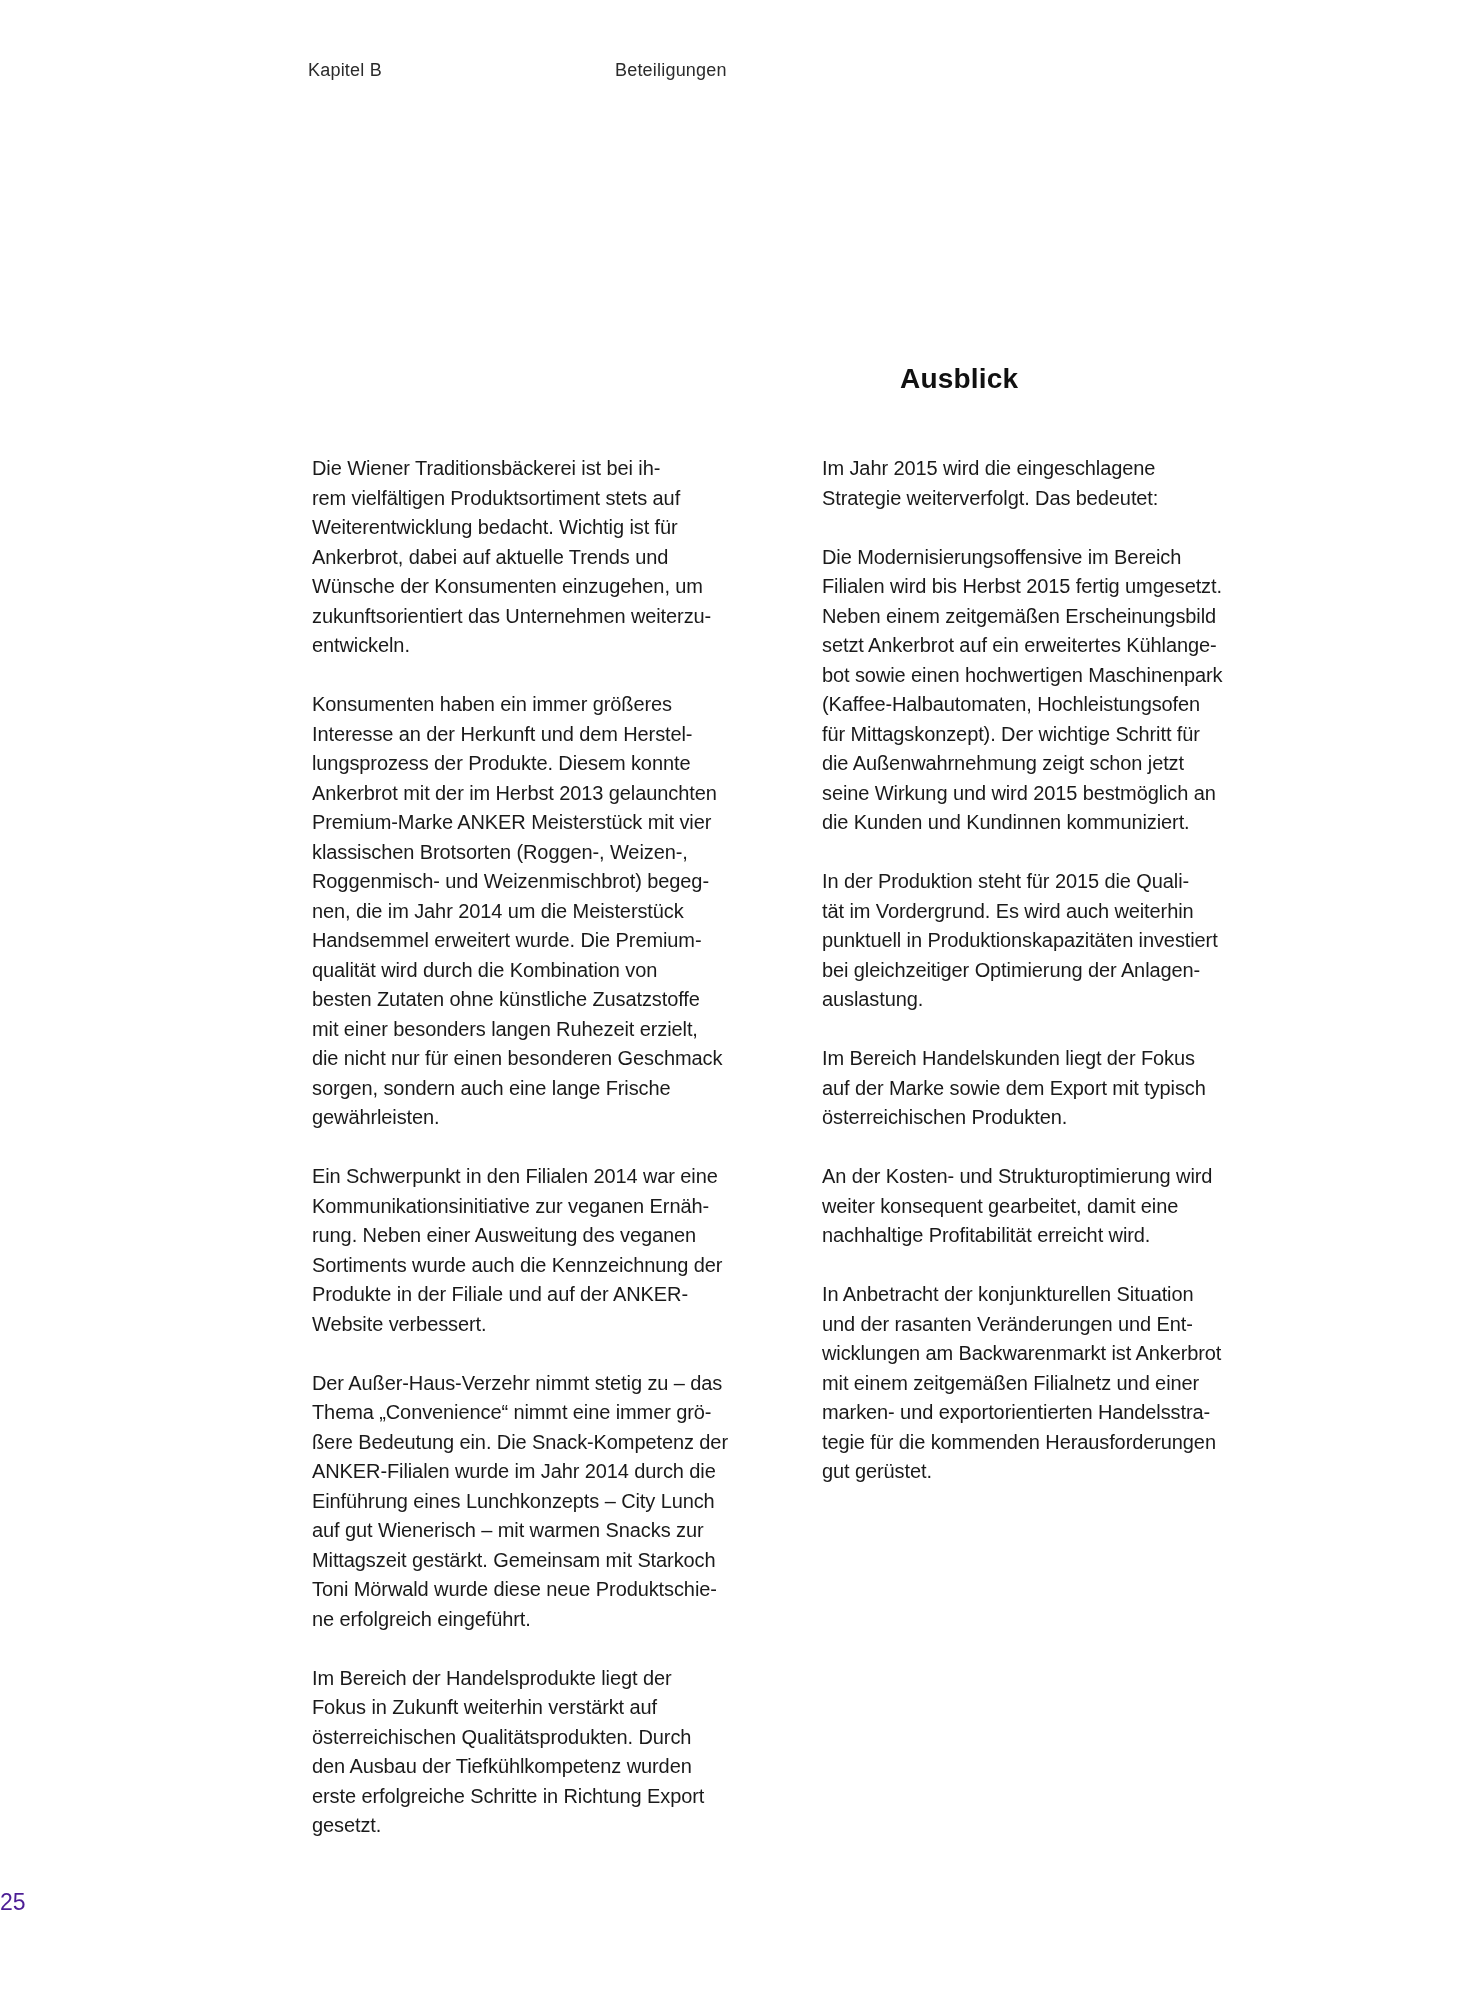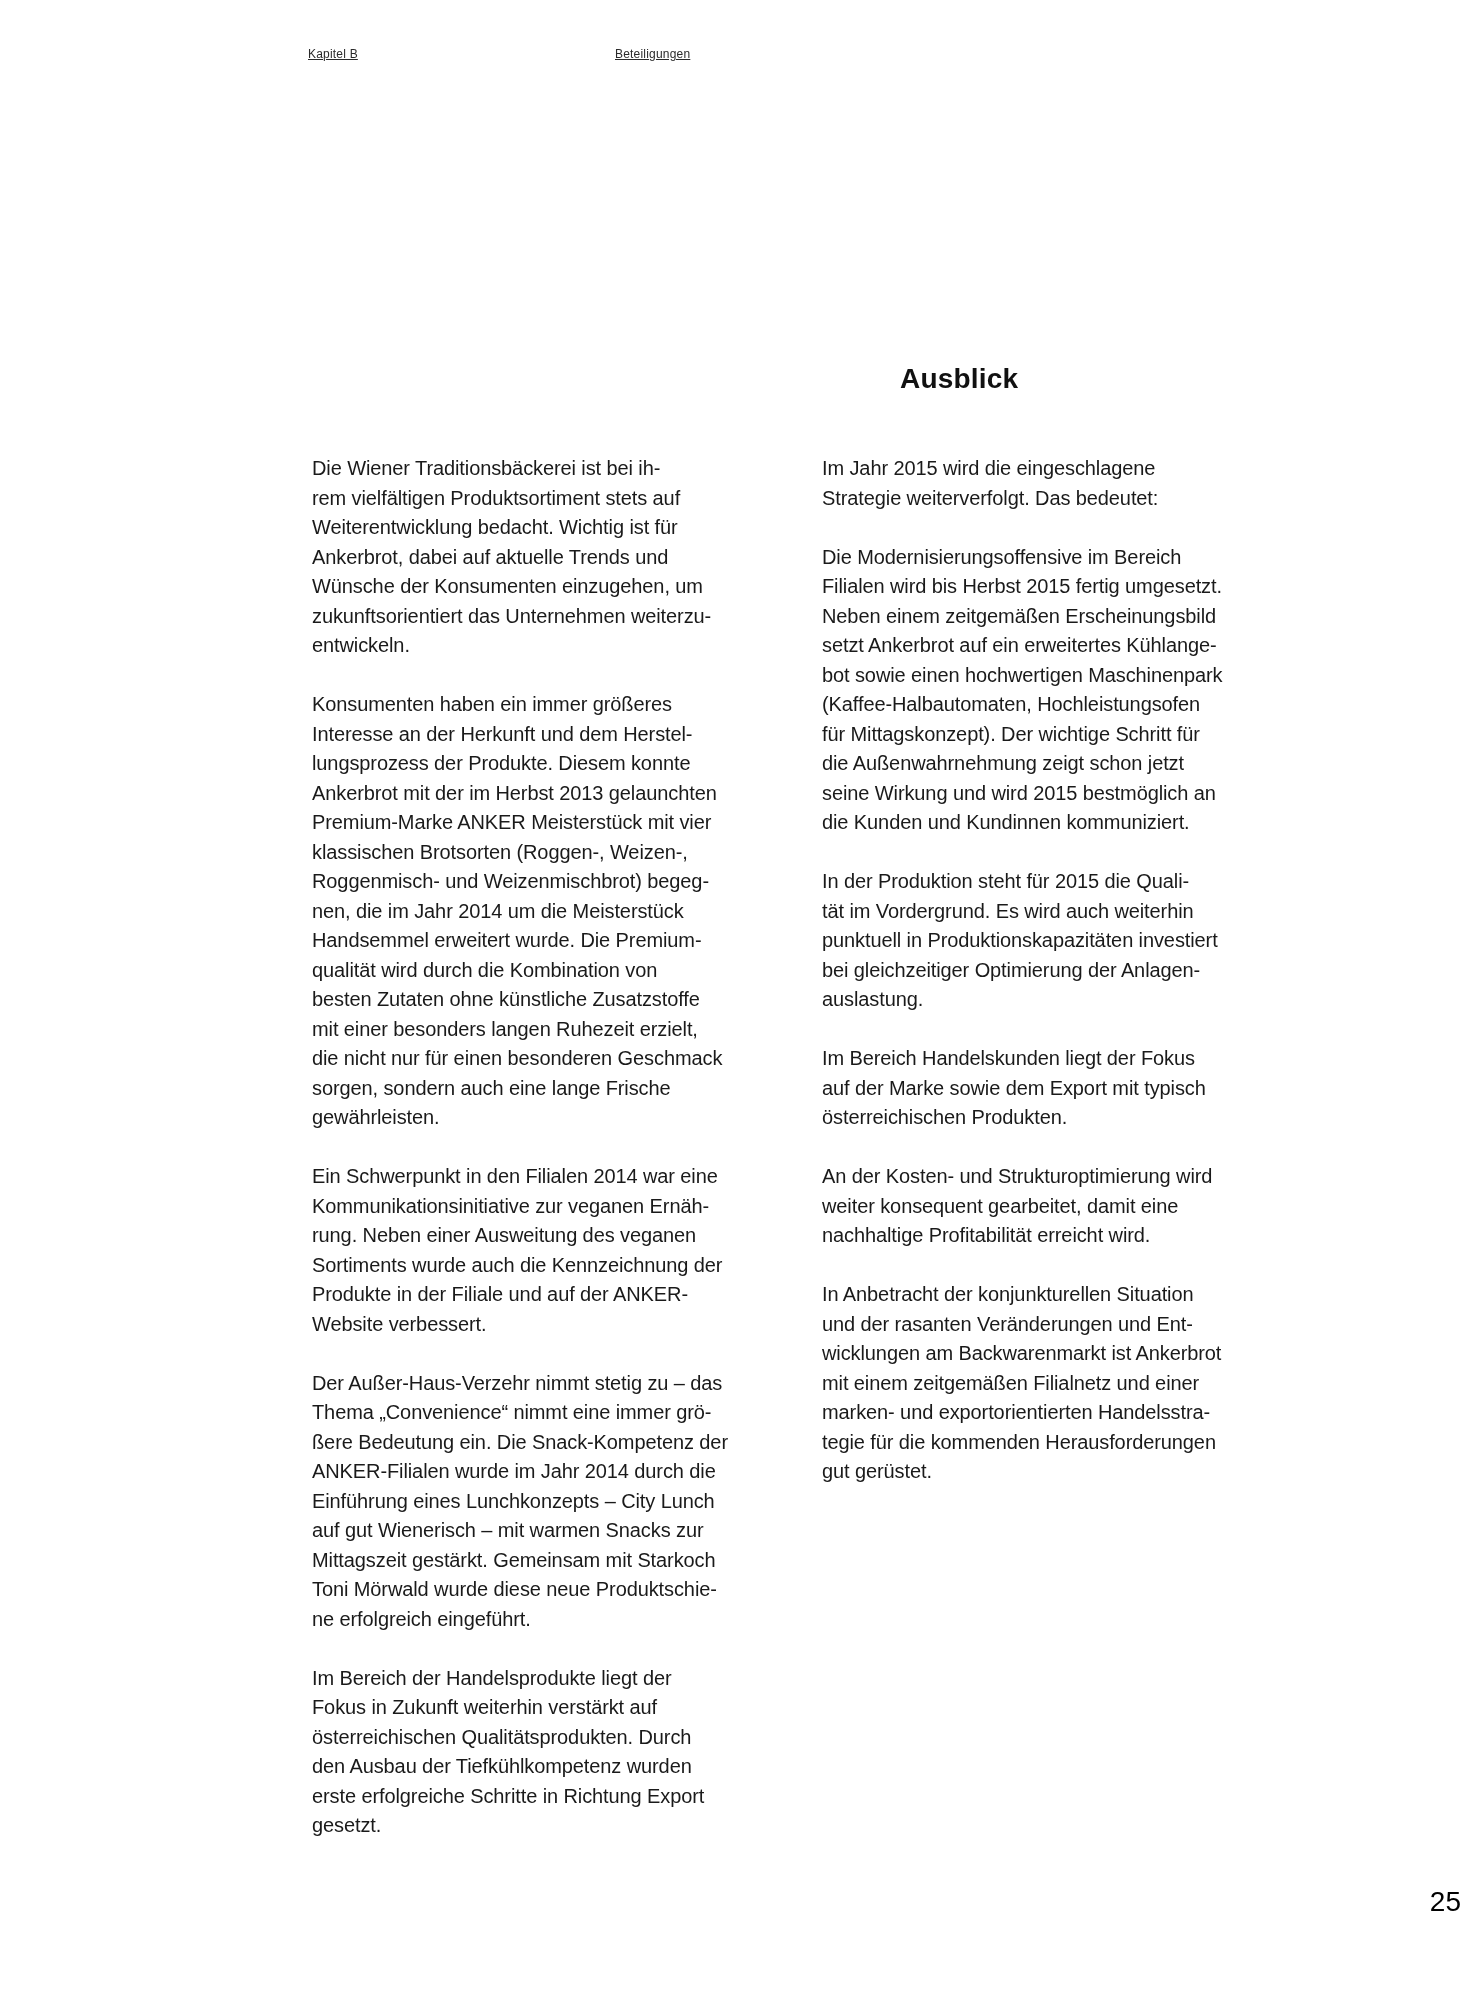--- a/index.html
+++ b/index.html
@@ -11,27 +11,26 @@
     position: relative;
     width: 1461px;
     height: 2000px;
     background: #ffffff;
     font-family: "Liberation Sans", sans-serif;
     color: #1a1a1a;
     overflow: hidden;
   }
   .running-head {
     position: absolute;
-    top: 44px;
-    font-size: 12px;
+    top: 60px;
+    font-size: 18px;
     line-height: 20px;
     color: #2b2b2b;
     letter-spacing: 0.2px;
     white-space: nowrap;
-    text-decoration: underline;
   }
   .running-head.chapter { left: 308px; }
   .running-head.section { left: 615px; }
 
   .col-heading {
     position: absolute;
     top: 334px;
     font-size: 28px;
     font-weight: bold;
     line-height: 43px;
@@ -57,24 +56,24 @@
   .col-body p {
     margin: 0 0 29.5px 0;
     white-space: pre-line;
   }
 
   .page-number {
     position: absolute;
     top: 1888px;
     left: 0;
     width: 1461px;
-    text-align: right;
-    font-size: 28px;
+    text-align: left;
+    font-size: 23px;
     line-height: 28px;
-    color: #000000;
+    color: #4c1d95;
   }
 </style>
 </head>
 <body>
 
 <div class="page">
 
   <div class="running-head chapter">Kapitel B</div>
 
   <div class="running-head section">Beteiligungen</div>

